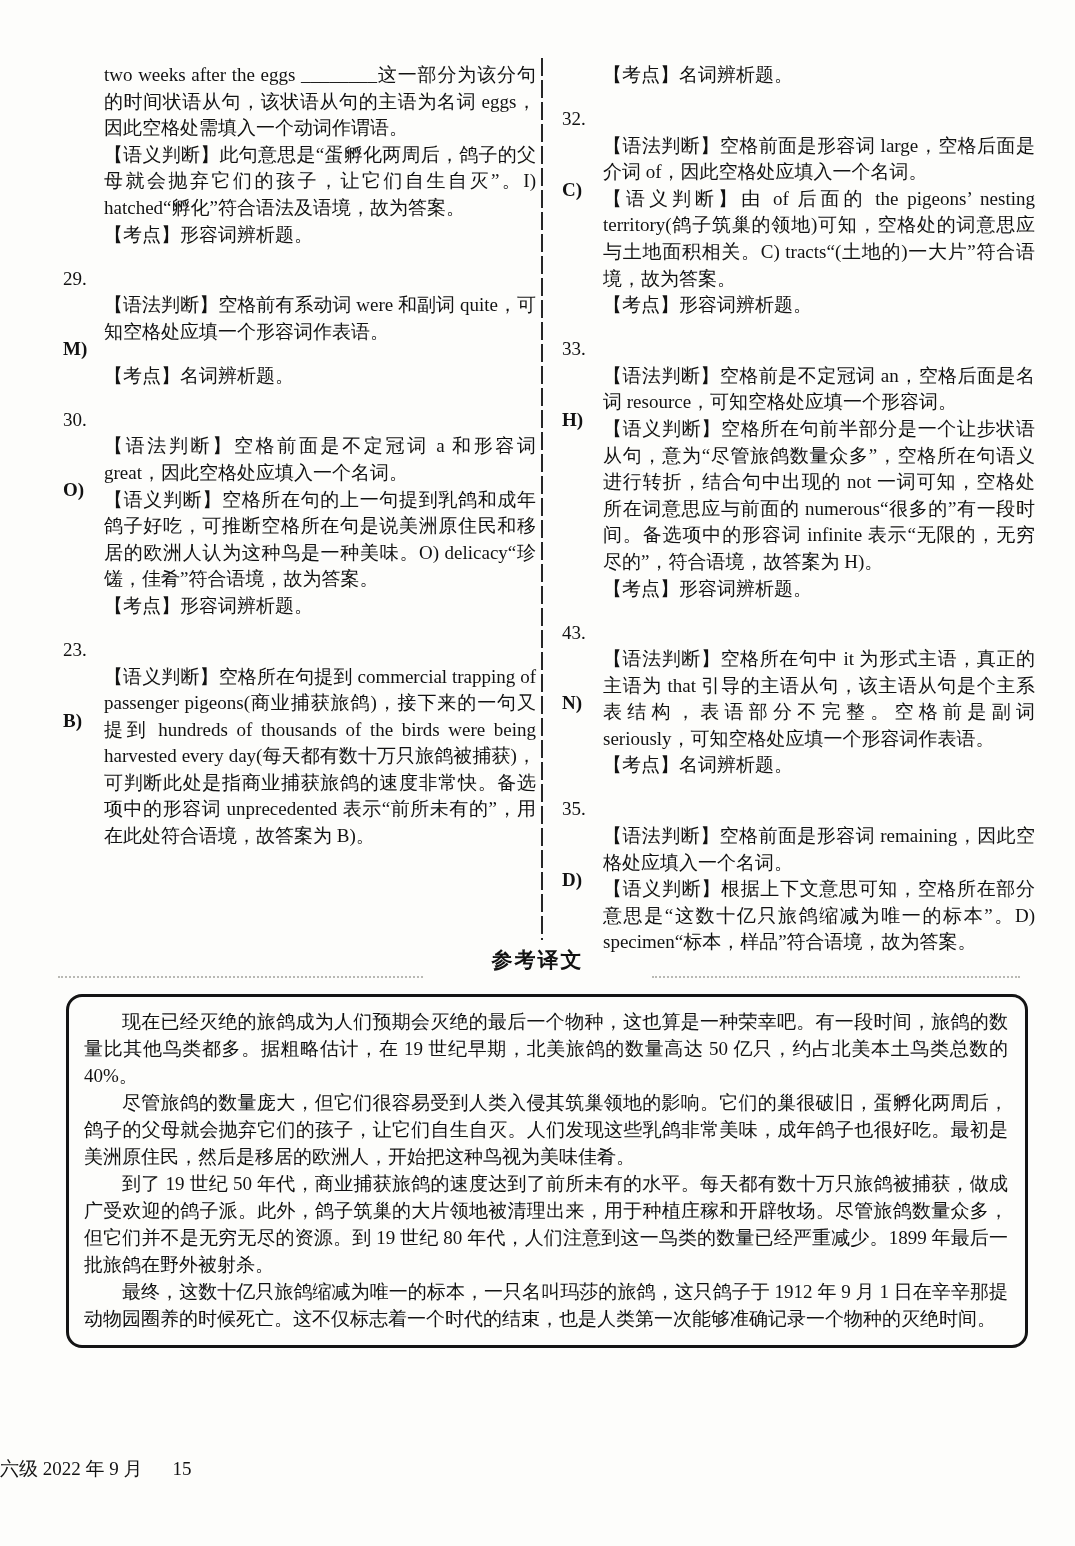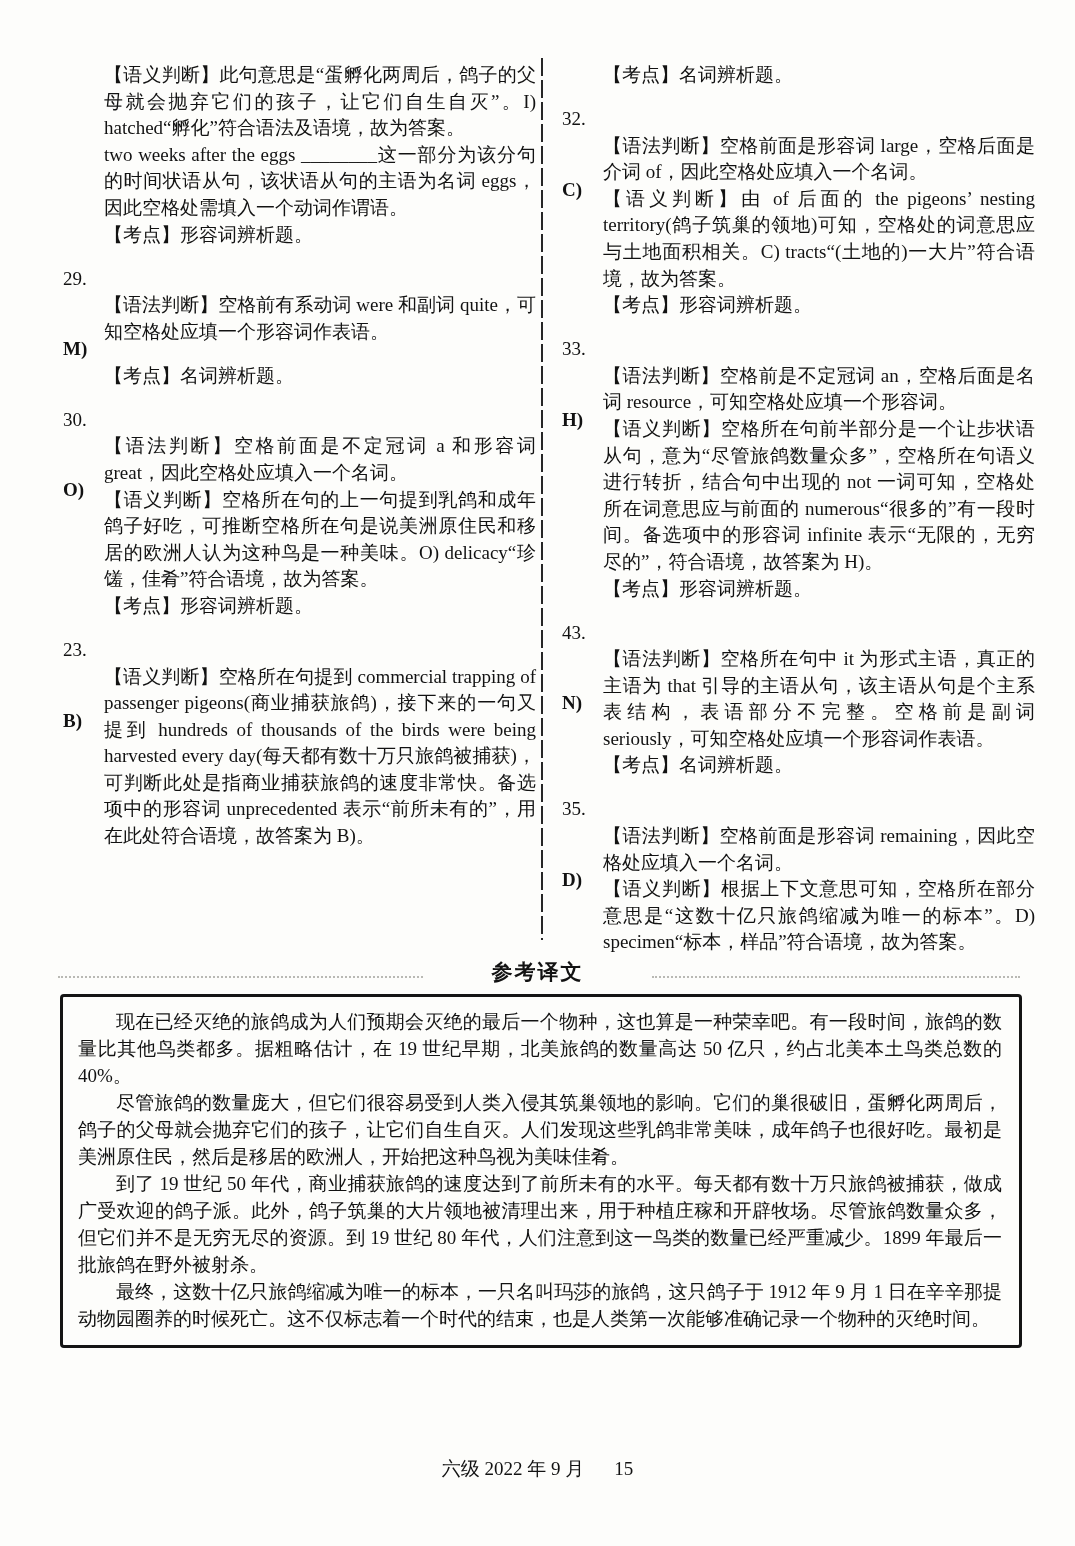--- a/index.html
+++ b/index.html
@@ -24,53 +24,53 @@
     background:repeating-linear-gradient(#262626 0 18px, transparent 18px 22px);
   }
   .item { display:flex; }
   .gut  { flex:0 0 41px;margin-top:44px; }
   .gut.letter { font-weight:bold; }
   .body { flex:1 1 auto; min-width:0; }
   .body p { margin:0; }
   .tag  { font-weight:normal; }
   .trans-heading {
     position:absolute; top:946px; left:0; width:100%;
-    text-align:center; font-weight:bold; font-size:21px; letter-spacing:2px;margin-top:12px;
+    text-align:center; font-weight:bold; font-size:21px; letter-spacing:2px;
   }
   .noise {
     position:absolute; height:0; border-top:2px dotted #b9b9b4;
   }
   .noise-left  { top:976px; left:58px;  width:365px; }
   .noise-right { top:976px; left:652px; width:368px; }
   .trans-box {
-    position:absolute; left:60px; top:994px; width:962px;
+    position:absolute; left:66px; top:994px; width:962px;
     box-sizing:border-box;
-    border:3.5px solid #141414; border-radius:4px;
+    border:3.5px solid #141414; border-radius:16px;
     padding:11px 17px 13px 15px;
     font-size:19px; line-height:27px; text-align:justify;
   }
   .trans-box p { margin:0; text-indent:2em; }
   .footer {
     position:absolute; top:1456px; left:0; width:100%;
-    text-align:center; font-size:19px;
+    font-size:19px;
   }
   .footer .pagenum { display:inline-block; margin-left:30px; }
 </style>
 </head>
 <body>
 
 <div class="page">
 
   <div class="col col-left">
 
     <div class="item">
       <span class="gut num"></span>
       <div class="body">
+        <p><b class="tag"></b><span>two weeks after the eggs ________这一部分为该分句的时间状语从句，该状语从句的主语为名词 eggs，因此空格处需填入一个动词作谓语。</span></p>
         <p><b class="tag">【语义判断】</b><span>此句意思是“蛋孵化两周后，鸽子的父母就会抛弃它们的孩子，让它们自生自灭”。I) hatched“孵化”符合语法及语境，故为答案。</span></p>
-        <p><b class="tag"></b><span>two weeks after the eggs ________这一部分为该分句的时间状语从句，该状语从句的主语为名词 eggs，因此空格处需填入一个动词作谓语。</span></p>
       </div>
     </div>
 
     <div class="item">
       <span class="gut num">29.</span>
       <div class="body">
         <p><b class="tag">【考点】</b><span>形容词辨析题。</span></p>
       </div>
     </div>
 

